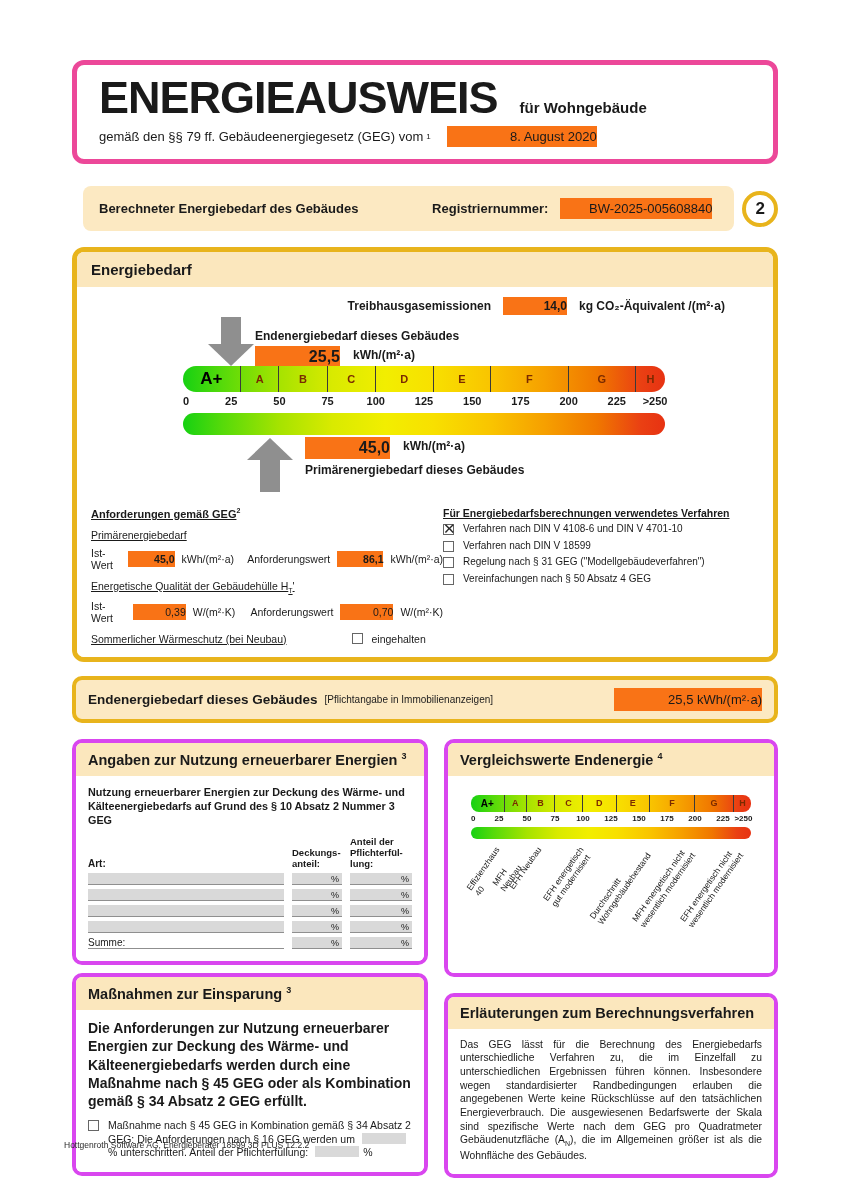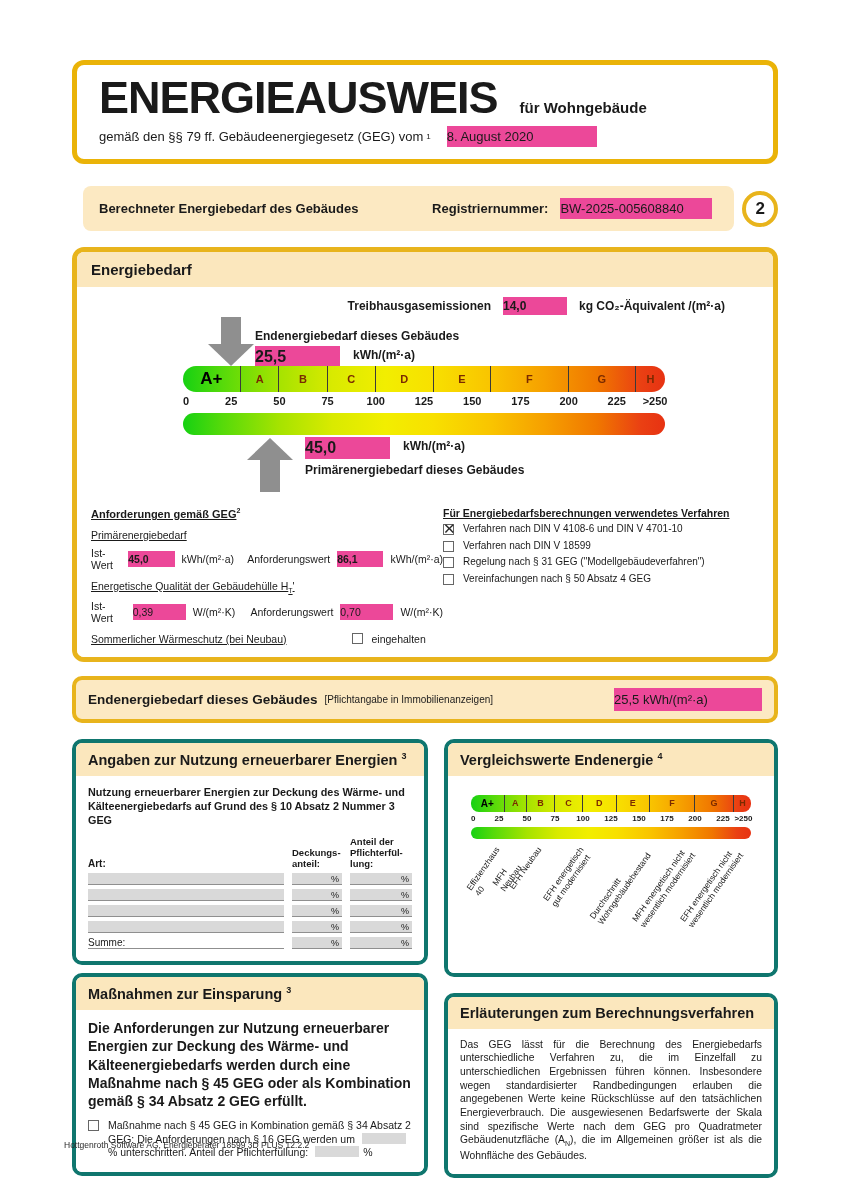--- a/index.html
+++ b/index.html
@@ -1,22 +1,22 @@
 <!DOCTYPE html>
 <html><head>
 <meta charset="utf-8">
 <style>
   * { margin:0; padding:0; box-sizing:border-box; }
   html,body { background:#ffffff; }
   body { font-family:"Liberation Sans","DejaVu Sans",sans-serif; color:#1a1a1a; }
   .page { position:relative; width:849px; height:1200px; background:#fff; overflow:hidden; }
   .content { position:absolute; left:72px; top:60px; width:706px; }
 
-  .goldbox { border:5px solid #eab308; border-radius:12px; background:#fff; }
-  .graybox { background:#ec4899; display:inline-block; text-align:left; }
+  .goldbox { border:5px solid #ec4899; border-radius:12px; background:#fff; }
+  .graybox { background:#f97316; display:inline-block; text-align:right; }
 
   
   .header-box { padding:10px 20px 12px 22px; }
   .title-row { display:flex; align-items:baseline; }
   .main-title { font-size:45px; font-weight:bold; letter-spacing:-1px; line-height:1.0; }
   .subtitle { font-size:15px; font-weight:bold; margin-left:22px; }
   .law-row { font-size:13px; margin-top:6px; display:flex; align-items:center; }
   .law-row sup { font-size:8px; margin-left:3px; }
   .date-box { font-size:13px; padding:3px 0; width:150px; margin-left:16px; }
 
@@ -85,21 +85,21 @@
   .banner .bval { margin-left:auto; width:148px; font-size:13px; padding:4px 0; }
 
   
   .watermark { position:absolute; left:298px; top:566px; z-index:5; pointer-events:none; opacity:0.5; }
   .watermark .wm1 { font-size:34px; letter-spacing:4px; color:#8a8a8a; border-bottom:1.5px solid #9a9a9a; padding-bottom:8px; padding-right:10px; }
 
   
   .two-col { display:flex; margin-top:16px; }
   .col-left { width:356px; }
   .col-right { width:334px; margin-left:16px; }
-  .small-box { border:4px solid #0f766e; border-radius:10px; overflow:hidden; background:#fff; }
+  .small-box { border:4px solid #d946ef; border-radius:10px; overflow:hidden; background:#fff; }
   .small-head { background:#fbe7bd; padding:8px 12px; font-weight:bold; font-size:14.5px; }
   .small-body { padding:9px 12px 12px 12px; background:#fff; }
 
   .ern-intro { font-weight:bold; font-size:10.8px; line-height:1.3; }
   .ern-table { display:grid; grid-template-columns:1fr 50px 62px; column-gap:8px; row-gap:4px; margin-top:10px; }
   .ern-hdr { font-weight:bold; font-size:9.5px; white-space:pre-line; align-self:end; line-height:1.15; }
   .ern-hdr.art { font-size:10px; }
   .ern-cell { background:#d9d9d9; height:12px; border-bottom:1px solid #8f8f8f; }
   .ern-pct { background:#d9d9d9; height:12px; border-bottom:1px solid #8f8f8f; font-size:9px; text-align:right; line-height:12px; padding-right:3px; }
   .ern-sum { font-size:10px; border-bottom:1px solid #8f8f8f; align-self:end; }

